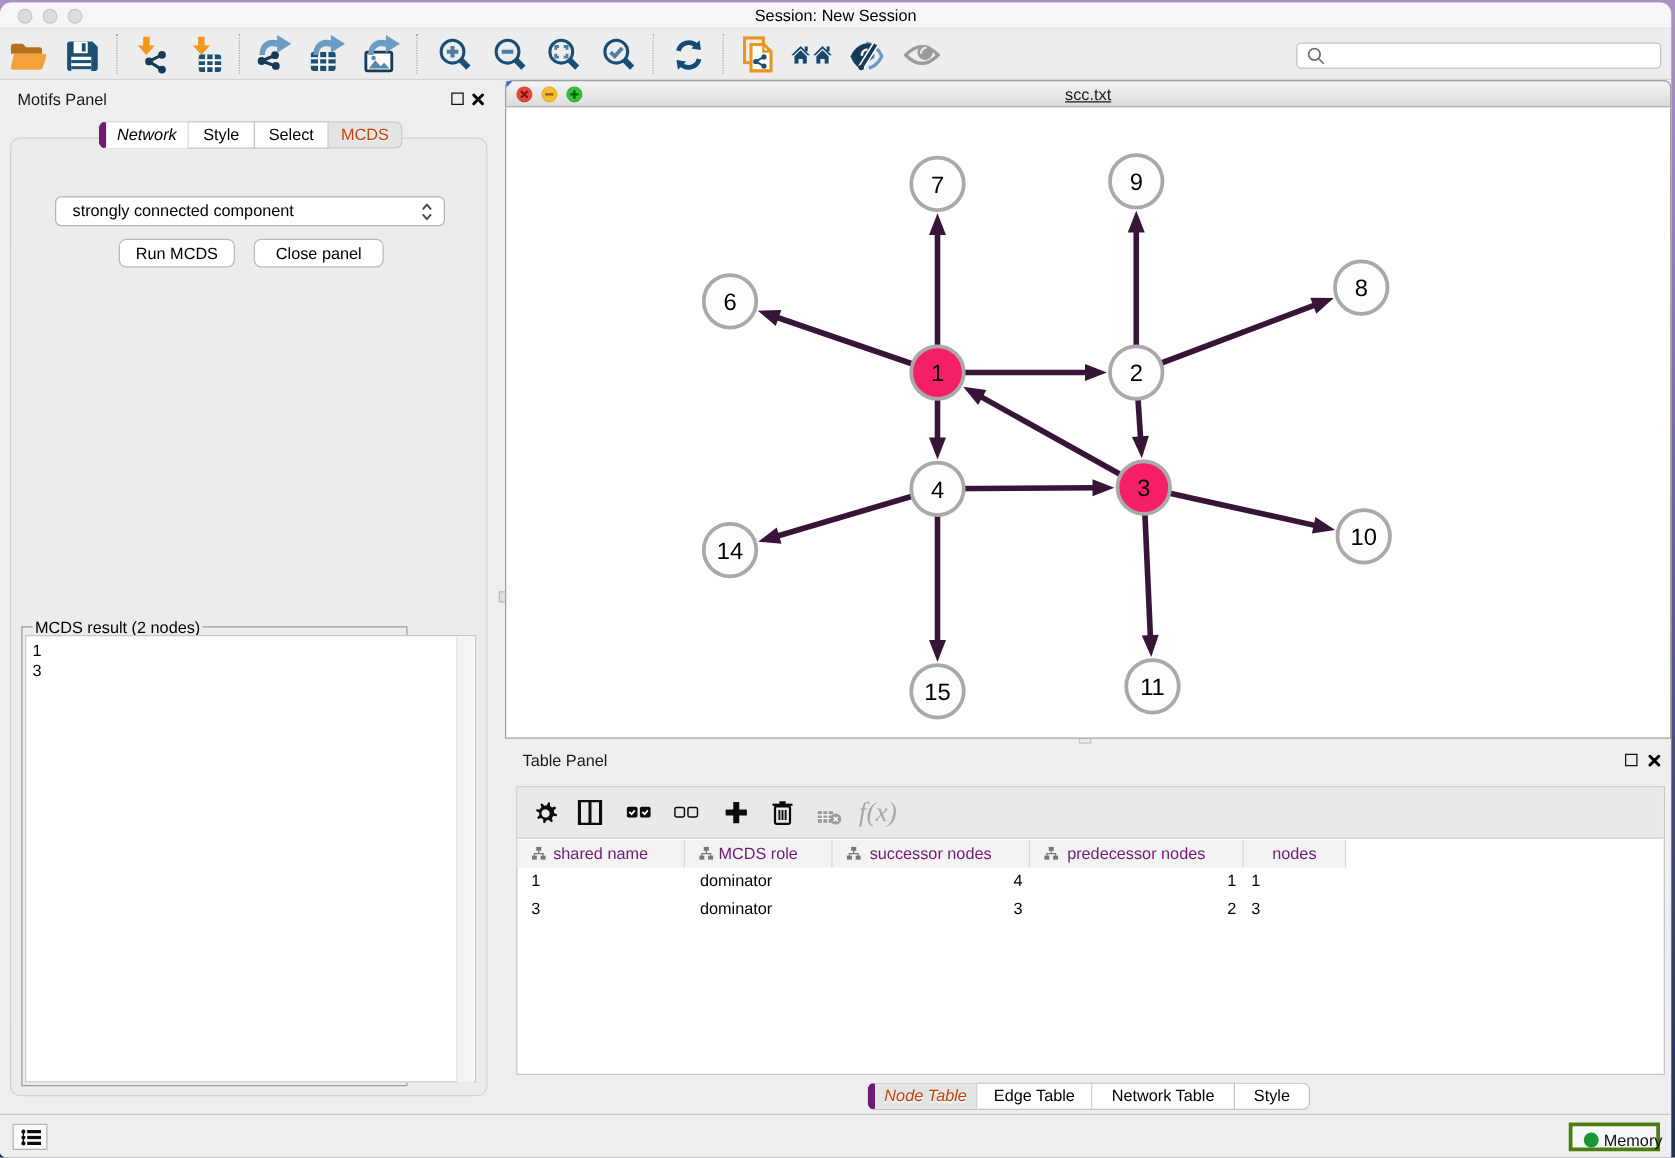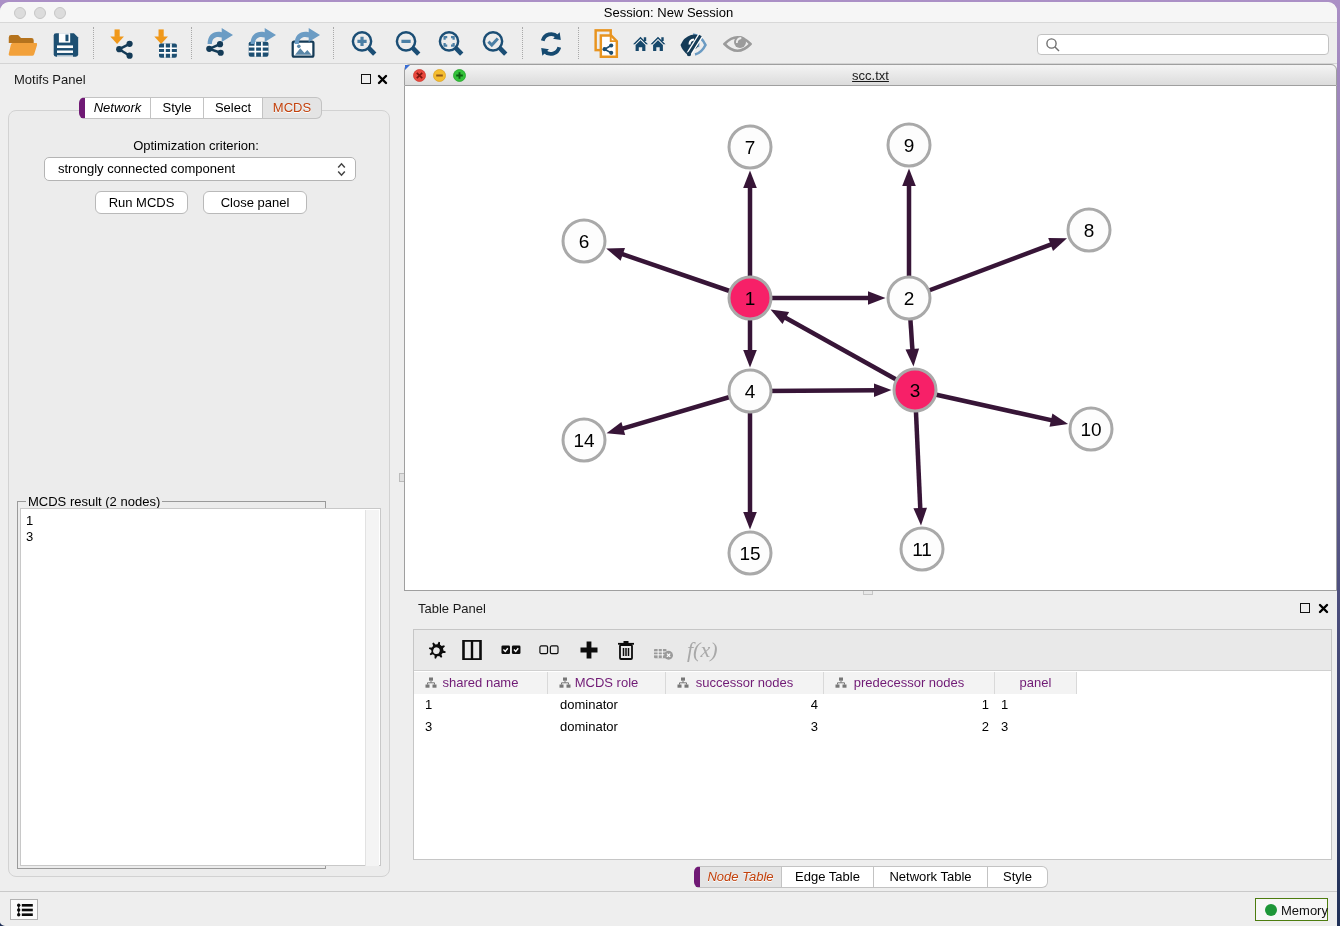--- a/index.html
+++ b/index.html
@@ -8,21 +8,21 @@
 #titlebar{position:absolute;left:0;top:0;width:1337px;height:21px;background:#f6f6f6;border-bottom:1px solid #d8d8d8;border-radius:9px 9px 0 0;}
 .tl{position:absolute;top:5px;width:12px;height:12px;border-radius:50%;background:#dcdcdc;border:1px solid #c6c6c6;}
 #wtitle{position:absolute;top:3px;left:0;width:100%;text-align:center;font-size:13px;color:#000000;}
 #toolbar{position:absolute;left:0;top:21px;width:1337px;height:40px;background:#ededed;}
 .sep{position:absolute;top:4px;height:32px;width:0;border-left:1px dotted #a9a9a9;}
 .tbi{position:absolute;top:5px;width:32px;height:32px;}
 #searchbox{position:absolute;left:1037px;top:11px;width:292px;height:21px;background:#fff;border:1px solid #c2c2c2;border-radius:4px;}
 #mainbg{position:absolute;left:0;top:61px;width:1337px;height:828px;background:#eeeeee;border-top:1px solid #d4d4d4;}
 #statusbar{position:absolute;left:0;top:889px;width:1337px;height:33px;background:#eeeeee;border-top:1px solid #c9c9c9;}
 #listbtn{position:absolute;left:10px;top:7px;width:28px;height:21px;background:#fafafa;border:1px solid #b2b2b2;}
-#membtn{position:absolute;left:1255px;top:6px;width:73px;height:23px;background:#f7f7f7;border:1px solid #4d7c0f;font-size:13px;color:#111;}
+#membtn{position:absolute;left:1255px;top:6px;width:73px;height:23px;background:#f7f7f7;border:3px solid #4d7c0f;font-size:13px;color:#111;}
 
 #cpanel{position:absolute;left:0;top:62px;width:392px;height:827px;}
 #cp-title{position:absolute;left:14px;top:8px;font-size:13px;color:#1a1a1a;}
 .float-ico{position:absolute;width:10px;height:10px;border:1.5px solid #111;background:transparent;}
 #cp-inner{position:absolute;left:8px;top:46px;width:382px;height:767px;background:#ececec;border:1px solid #d2d2d2;border-radius:8px;}
 .tabrow{position:absolute;height:22px;font-size:13px;}
 .tab{position:absolute;top:0;height:22px;background:#fff;border:1px solid #c3c3c3;border-left:none;color:#000;text-align:center;line-height:20px;}
 .tab.first{border-left:6px solid #701a75;border-radius:6px 0 0 6px;font-style:italic;}
 .tab.last{border-radius:0 6px 6px 0;}
 .tab.sel{background:#e4e4e4;color:#c2410c;text-shadow:0 1px 0 #fff;}
@@ -218,21 +218,20 @@
     <svg width="11" height="11" style="position:absolute;left:377px;top:10px" viewBox="0 0 11 11">
         <path d="M2 2 L9 9 M9 2 L2 9" stroke="#000" stroke-width="2.4" stroke-linecap="round"></path>
       </svg>
     <div id="cp-inner"></div>
     <div class="tabrow" style="left:79px;top:33px">
       <div class="tab first" style="left:0;width:72px">Network</div>
       <div class="tab" style="left:72px;width:53px">Style</div>
       <div class="tab" style="left:125px;width:59px">Select</div>
       <div class="tab last sel" style="left:184px;width:59px">MCDS</div>
     </div>
-    <div id="opt-label">Optimization criterion:</div>
     <div id="dropdown"><span style="padding-left:13px">strongly connected component</span>
       <svg width="9" height="15" style="position:absolute;right:9px;top:4px" viewBox="0 0 9 15">
           <path d="M1.2 5.5 L4.5 1.8 L7.8 5.5" fill="none" stroke="#444" stroke-width="1.5"></path>
           <path d="M1.2 9.5 L4.5 13.2 L7.8 9.5" fill="none" stroke="#444" stroke-width="1.5"></path>
         </svg>
     </div>
     <div class="btn" style="left:95px;top:127px;width:93px">Run MCDS</div>
     <div class="btn" style="left:203px;top:127px;width:104px">Close panel</div>
     <div id="fieldset">
       <div id="fs-legend">MCDS result (2 nodes)</div>
@@ -391,21 +390,21 @@
               <rect x="0.5" y="7.5" width="4" height="3.2" fill="#777"></rect>
               <rect x="7.5" y="7.5" width="4" height="3.2" fill="#777"></rect>
               <path d="M6 3.7 L6 5.8 M2.5 7.5 L2.5 5.8 L9.5 5.8 L9.5 7.5" stroke="#777" fill="none"></path>
             </svg><span>successor nodes</span></div>
         <div class="hcell" style="left:410px;width:171px"><svg class="hico" viewBox="0 0 12 12">
               <rect x="4" y="0.5" width="4" height="3.2" fill="#777"></rect>
               <rect x="0.5" y="7.5" width="4" height="3.2" fill="#777"></rect>
               <rect x="7.5" y="7.5" width="4" height="3.2" fill="#777"></rect>
               <path d="M6 3.7 L6 5.8 M2.5 7.5 L2.5 5.8 L9.5 5.8 L9.5 7.5" stroke="#777" fill="none"></path>
             </svg><span>predecessor nodes</span></div>
-        <div class="hcell" style="left:581px;width:82px">panel</div>
+        <div class="hcell" style="left:581px;width:82px">nodes</div>
       </div>
       <div class="trow" style="left:0;top:64px;width:663px">
         <span style="position:absolute;left:11px">1</span>
         <span style="position:absolute;left:146px">dominator</span>
         <span style="position:absolute;left:252px;width:152px;text-align:right">4</span>
         <span style="position:absolute;left:410px;width:165px;text-align:right">1</span>
         <span style="position:absolute;left:587px">1</span>
       </div>
       <div class="trow" style="left:0;top:86px;width:663px">
         <span style="position:absolute;left:11px">3</span>

